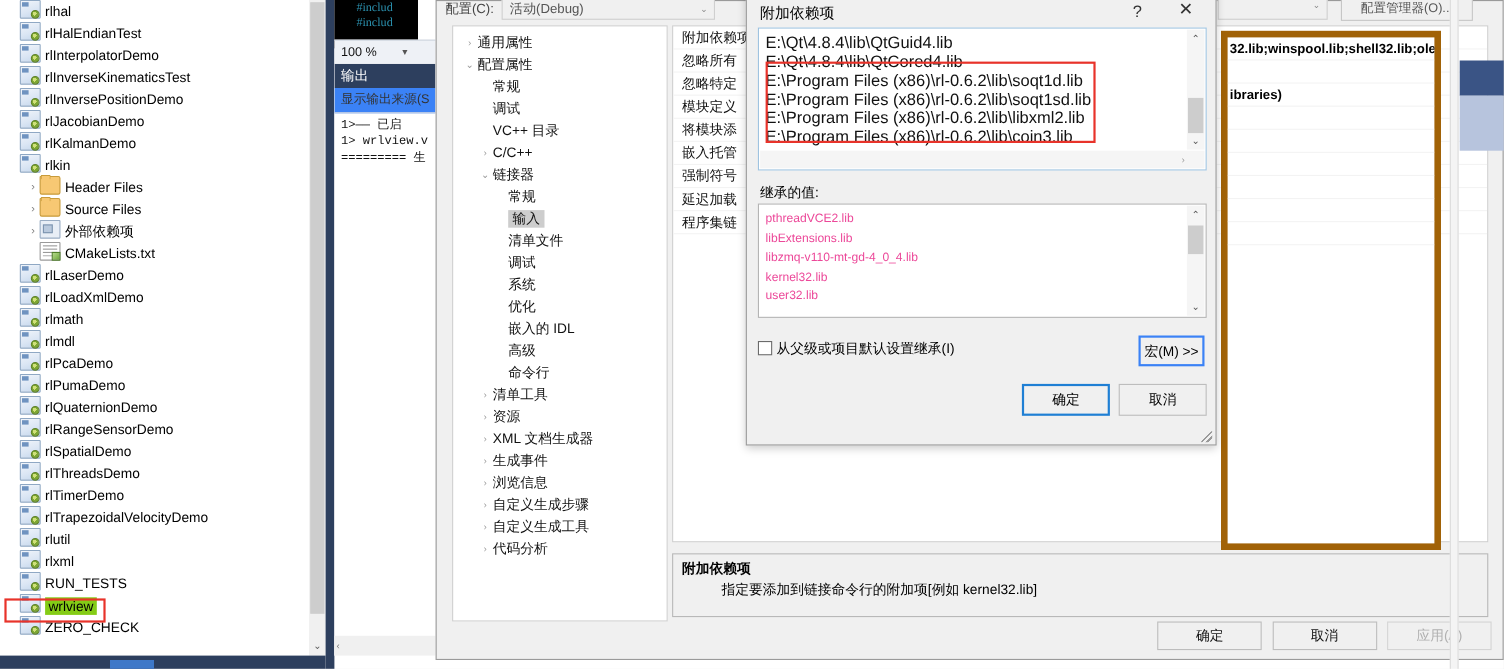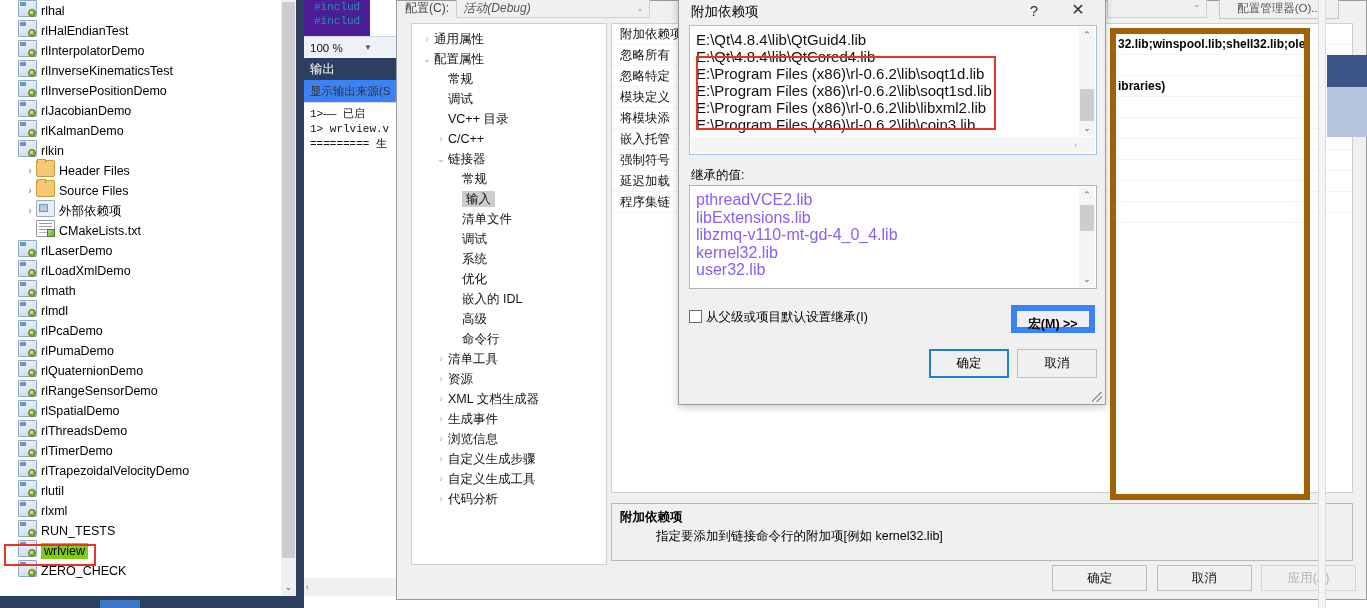--- a/index.html
+++ b/index.html
@@ -94,22 +94,22 @@
   }
   #ide-frame-left-edge{
     position:absolute;left:296px;top:0;width:8px;height:608px;background:#2d3f5e;
   }
   #ide-taskbar-strip{
     position:absolute;left:100px;top:600px;width:40px;height:8px;background:#3e78c8;
   }
   
   #code-sliver{
     position:absolute;left:304px;top:0;width:56px;height:44px;
-    background:#4c1d95;font-family:Liberation Mono, monospace;
-    font-size:11px;color:#2b91af;overflow:hidden;padding-left:10px;
+    background:#000000;font-family:Liberation Serif, serif;
+    font-size:11px;color:#2b91af;overflow:hidden;padding-left:20px;
   }
   #code-sliver div{height:14px;line-height:14px;}
   #zoom-box{
     position:absolute;left:304px;top:36px;width:92px;height:22px;
     background:#eef1f6;border-top:1px solid #cdd4de;
     font-size:11.5px;color:#111;line-height:22px;padding-left:6px;
     box-sizing:border-box;
   }
   #zoom-box .caret{float:right;margin-right:24px;color:#555;font-size:8px;}
   
@@ -143,21 +143,20 @@
   #pp-config-row{
     position:absolute;left:8px;top:-2px;height:20px;white-space:nowrap;
     font-size:12px;color:#444;
   }
   #pp-config-label{display:inline-block;vertical-align:middle;}
   #pp-config-combo{
     display:inline-block;vertical-align:middle;width:194px;height:19px;
     background:#f0f0f0;border:1px solid #cfcfcf;box-sizing:border-box;
     font-size:12px;color:#555;line-height:17px;padding-left:6px;position:relative;
     margin-left:4px;
-    font-style:italic;
   }
   #pp-config-combo .caret{position:absolute;right:6px;top:0;color:#888;font-size:8px;}
   #pp-platform-combo{
     position:absolute;left:710px;top:-2px;width:100px;height:19px;
     background:#f0f0f0;border:1px solid #cfcfcf;box-sizing:border-box;
   }
   #pp-platform-combo .caret{position:absolute;right:6px;top:0;color:#888;font-size:8px;}
   #pp-configmgr-btn{
     position:absolute;left:822px;top:-3px;width:120px;height:21px;
     background:#f0f0f0;border:1px solid #c6c6c6;box-sizing:border-box;
@@ -249,42 +248,41 @@
   }
   #ad-inherited-label{
     position:absolute;left:12px;top:176px;font-size:12.5px;color:#000;
   }
   #ad-inherited-box{
     position:absolute;left:10px;top:194px;width:408px;height:104px;
     background:#ffffff;border:1px solid #b4b4b4;box-sizing:border-box;
   }
   #ad-inh-lines{
     position:absolute;left:6px;top:5px;right:20px;bottom:4px;overflow:hidden;
-    font-size:16px;line-height:17.5px;color:#8b5cf6;white-space:nowrap;
+    font-size:11px;line-height:17.5px;color:#ec4899;white-space:nowrap;
   }
   #ad-inh-scroll{position:absolute;right:1px;top:1px;width:16px;bottom:1px;background:#f5f5f5;}
   #ad-inh-scroll .up,#ad-inh-scroll .dn{
     position:absolute;left:0;width:16px;height:16px;line-height:16px;text-align:center;
     color:#5a5a5a;font-size:9px;
   }
   #ad-inh-scroll .up{top:0}
   #ad-inh-scroll .dn{bottom:0}
   #ad-inh-scroll .thumb{position:absolute;left:1px;top:18px;width:14px;height:26px;background:#cdcdcd;}
   #ad-inherit-check{
     position:absolute;left:10px;top:318px;font-size:12.5px;color:#000;white-space:nowrap;
   }
   #ad-inherit-check .box{
     display:inline-block;width:13px;height:13px;background:#fff;border:1px solid #6b6b6b;
     vertical-align:-2px;margin-right:4px;box-sizing:border-box;
   }
   #ad-macro-btn{
-    position:absolute;right:10px;top:314px;width:84px;height:28px;line-height:26px;
-    text-align:center;background:#f0f0f0;border:6px solid #3b82f6;box-sizing:border-box;
+    position:absolute;right:10px;top:314px;width:60px;height:28px;line-height:26px;
+    text-align:center;background:#f0f0f0;border:2px solid #3b82f6;box-sizing:border-box;
     font-size:12.5px;
-    font-weight:bold;
   }
   #ad-ok{
     position:absolute;left:250px;top:358px;width:80px;height:29px;line-height:25px;
     text-align:center;background:#f0f0f0;border:2px solid #1f7fd4;box-sizing:border-box;
     font-size:12.5px;
   }
   #ad-cancel{
     position:absolute;left:338px;top:358px;width:80px;height:29px;line-height:27px;
     text-align:center;background:#f0f0f0;border:1px solid #bdbdbd;box-sizing:border-box;
     font-size:12.5px;

